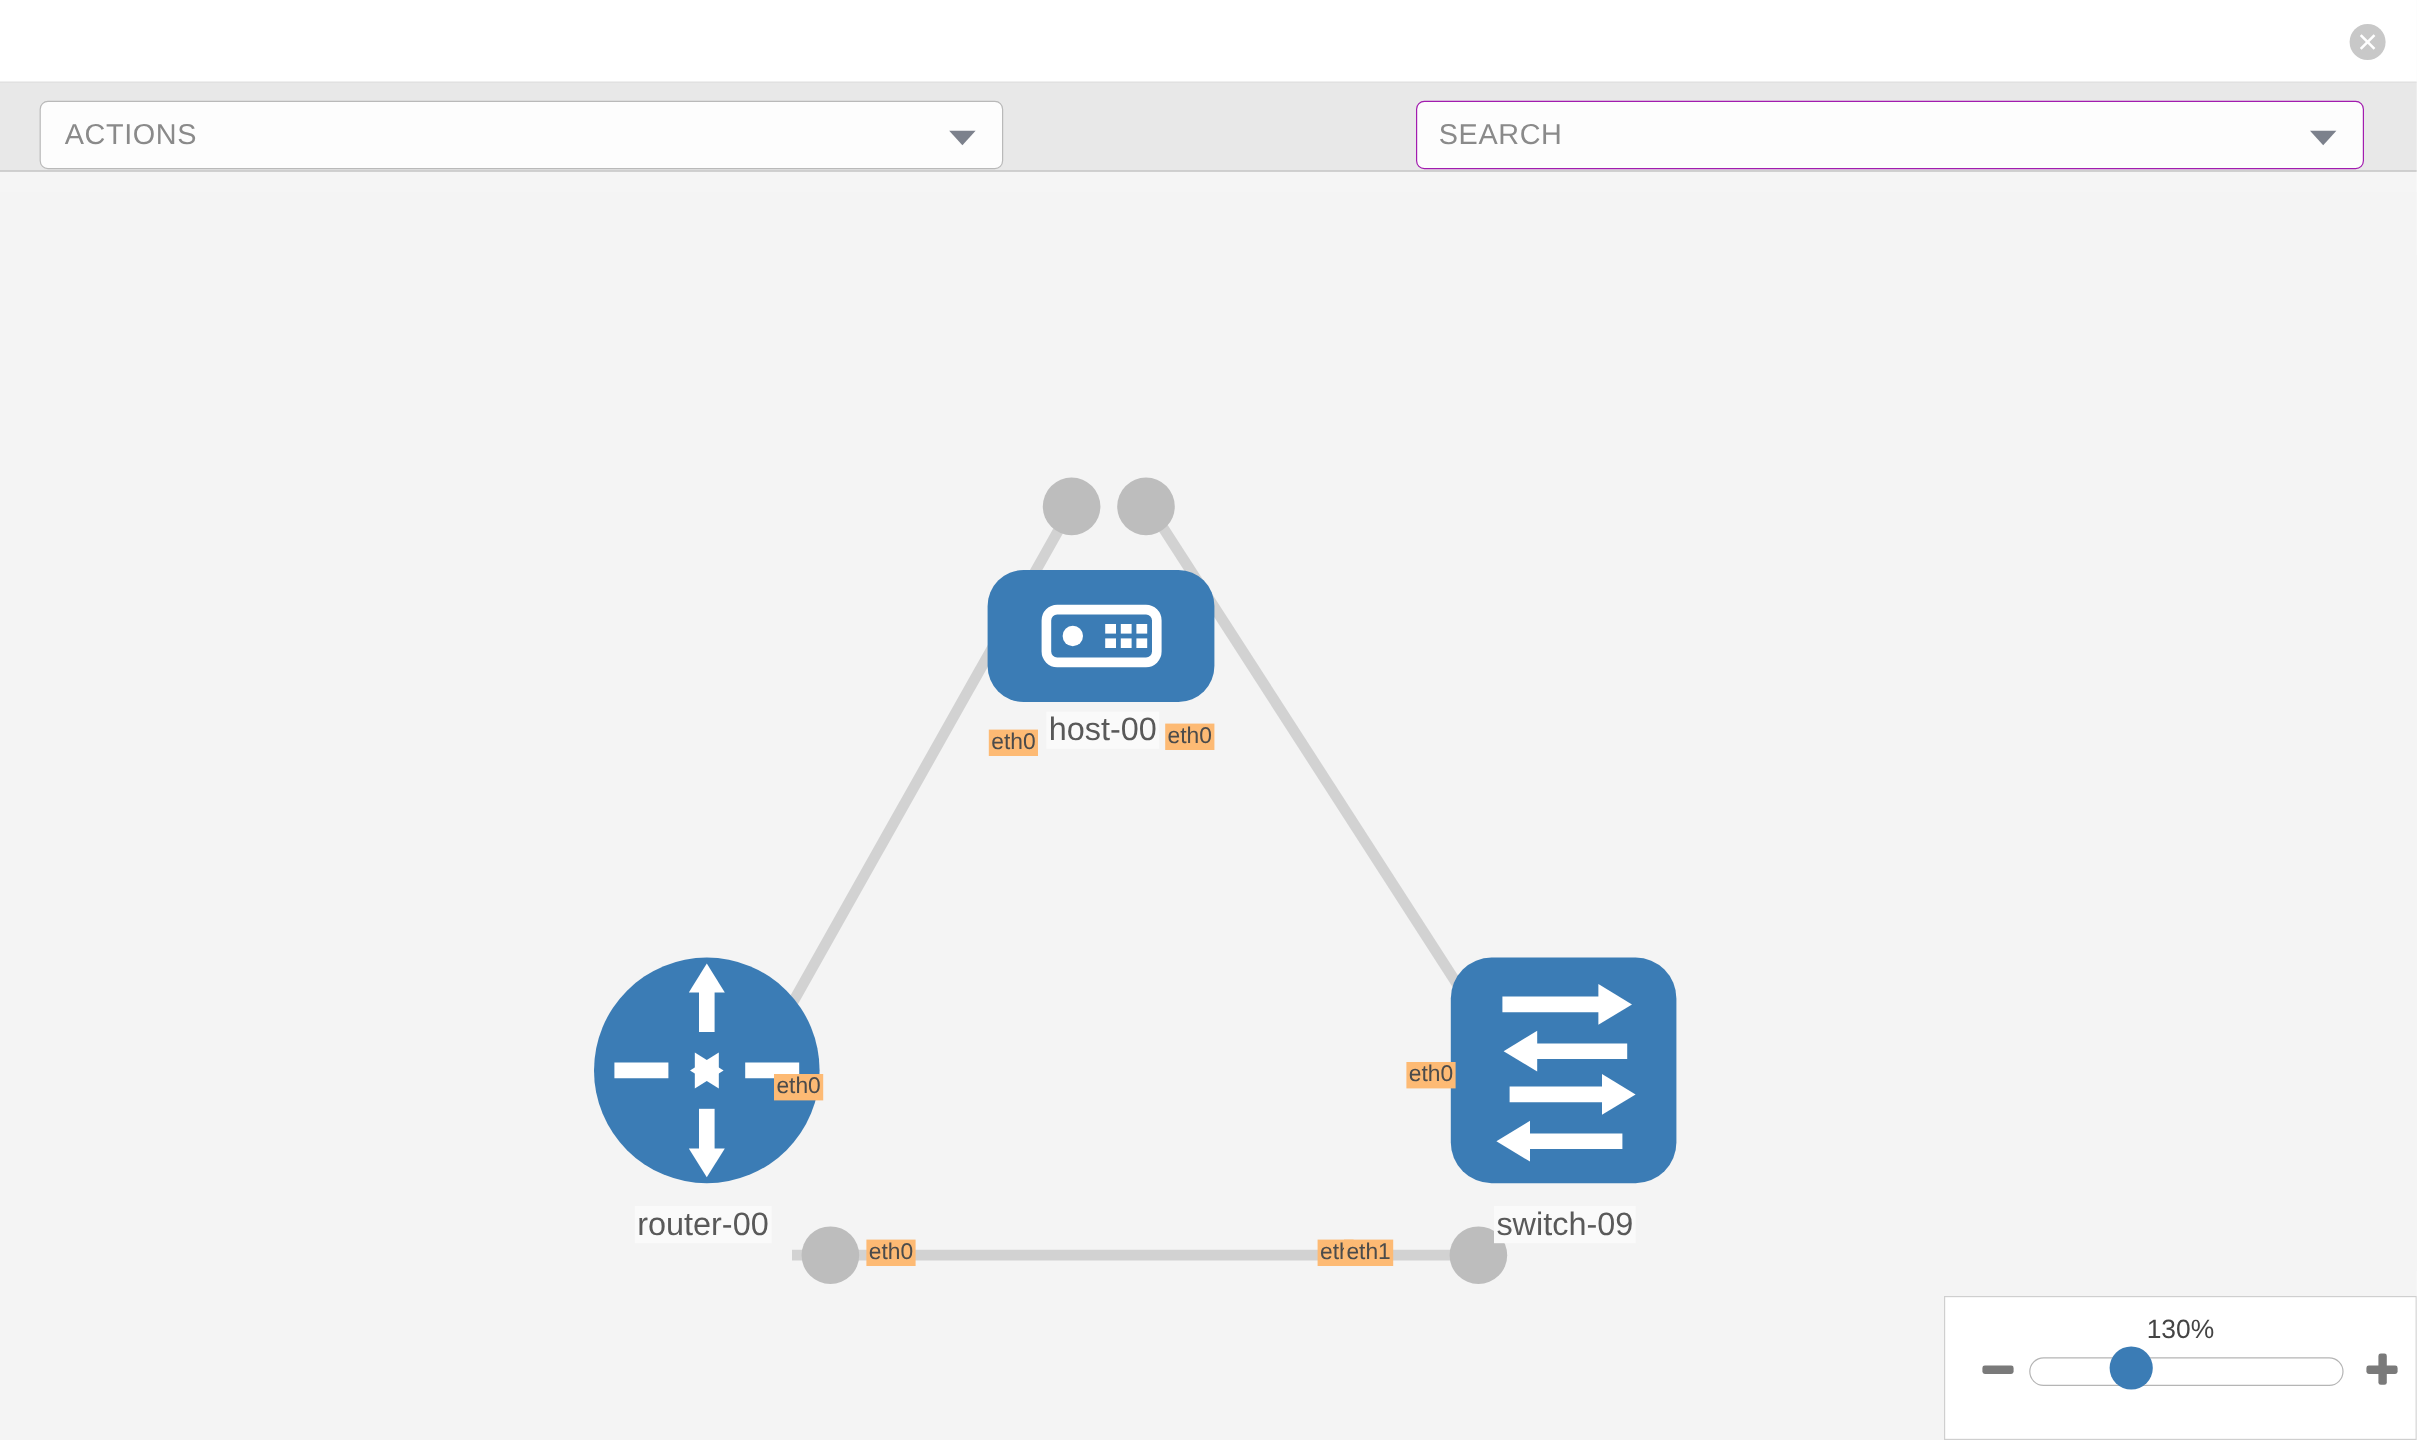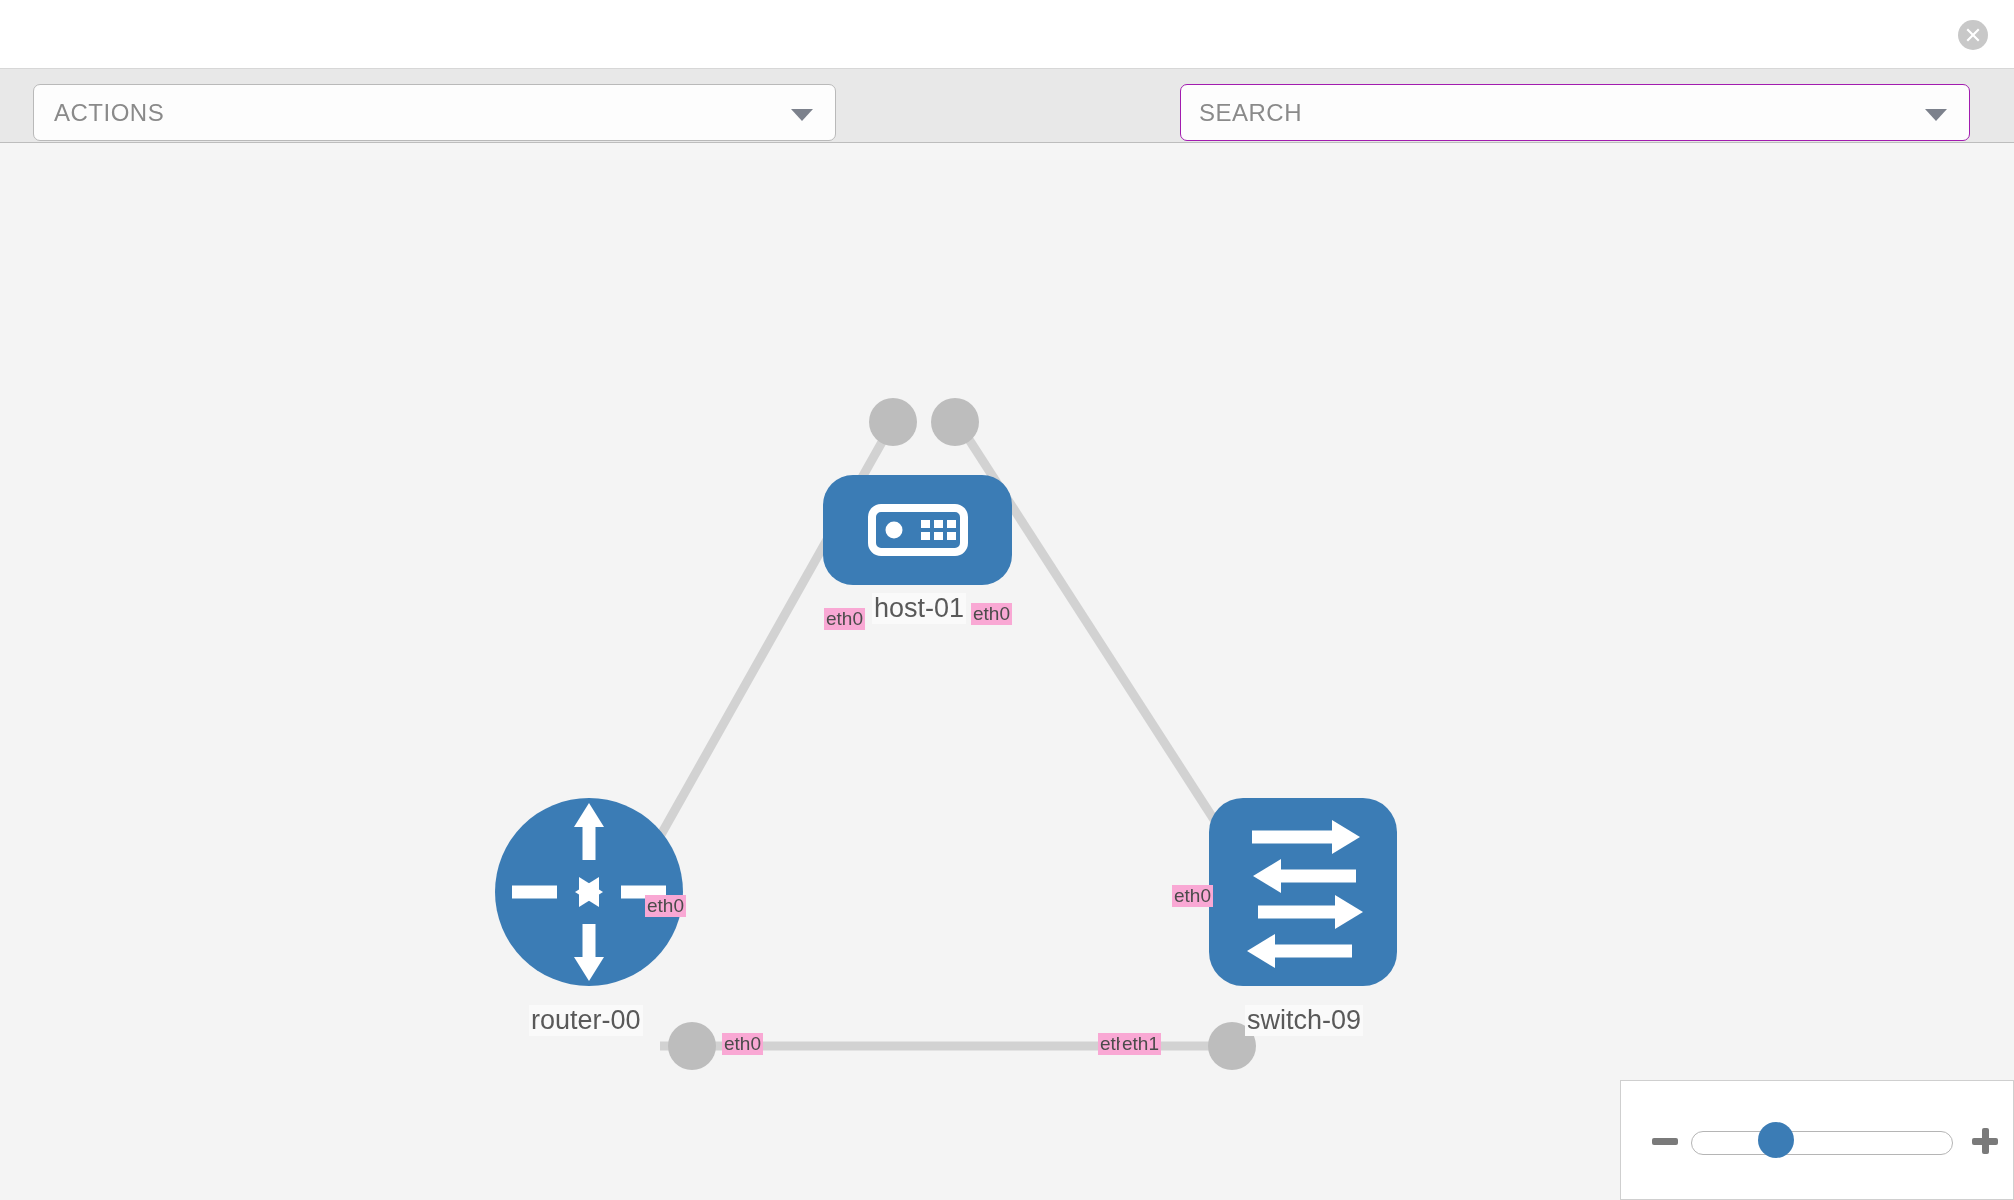--- a/index.html
+++ b/index.html
@@ -139,21 +139,21 @@
     font-size: 27px;
     color: #595959;
     background: #fafafa;
     white-space: nowrap;
     padding: 0 2px;
   }
   .edge-label {
     position: absolute;
     font-size: 19px;
     color: #4b4b4b;
-    background: #f9a8d4;
+    background: #fdba74;
     white-space: nowrap;
     padding: 0 2px;
   }
 
   
   .zoom-panel {
     position: absolute;
     left: 1620px;
     top: 1080px;
     width: 394px;
@@ -300,35 +300,36 @@
         </g>
         <g fill="#ffffff">
           <path d="M1360 677 L1332 660 L1332 694 Z"></path>
           <path d="M1253 716 L1281 699 L1281 733 Z"></path>
           <path d="M1363 752 L1335 735 L1335 769 Z"></path>
           <path d="M1247 791 L1275 774 L1275 808 Z"></path>
         </g>
       </g>
     </svg>
 
-    <div class="node-label" style="left:872px; top:433px;">host-01</div>
+    <div class="node-label" style="left:872px; top:433px;">host-00</div>
     <div class="node-label" style="left:529px; top:845px;">router-00</div>
     <div class="node-label" style="left:1245px; top:845px;">switch-09</div>
 
     <div class="edge-label" style="left:824px; top:448px;">eth0</div>
     <div class="edge-label" style="left:971px; top:443px;">eth0</div>
     <div class="edge-label" style="left:645px; top:735px;">eth0</div>
     <div class="edge-label" style="left:1172px; top:725px;">eth0</div>
     <div class="edge-label" style="left:722px; top:873px;">eth0</div>
     <div class="edge-label" style="left:1098px; top:873px;">eth</div>
     <div class="edge-label" style="left:1120px; top:873px;">eth1</div>
 
   </div>
 
   <div class="zoom-panel">
+    <div class="zoom-value">130%</div>
 
     <div class="zoom-minus">
       <svg width="32" height="32" viewBox="0 0 32 32">
         <rect x="3" y="13" width="26" height="7" rx="2" fill="#7a7a7a"></rect>
       </svg>
     </div>
 
     <div class="zoom-track"></div>
     <div class="zoom-thumb"></div>
 

